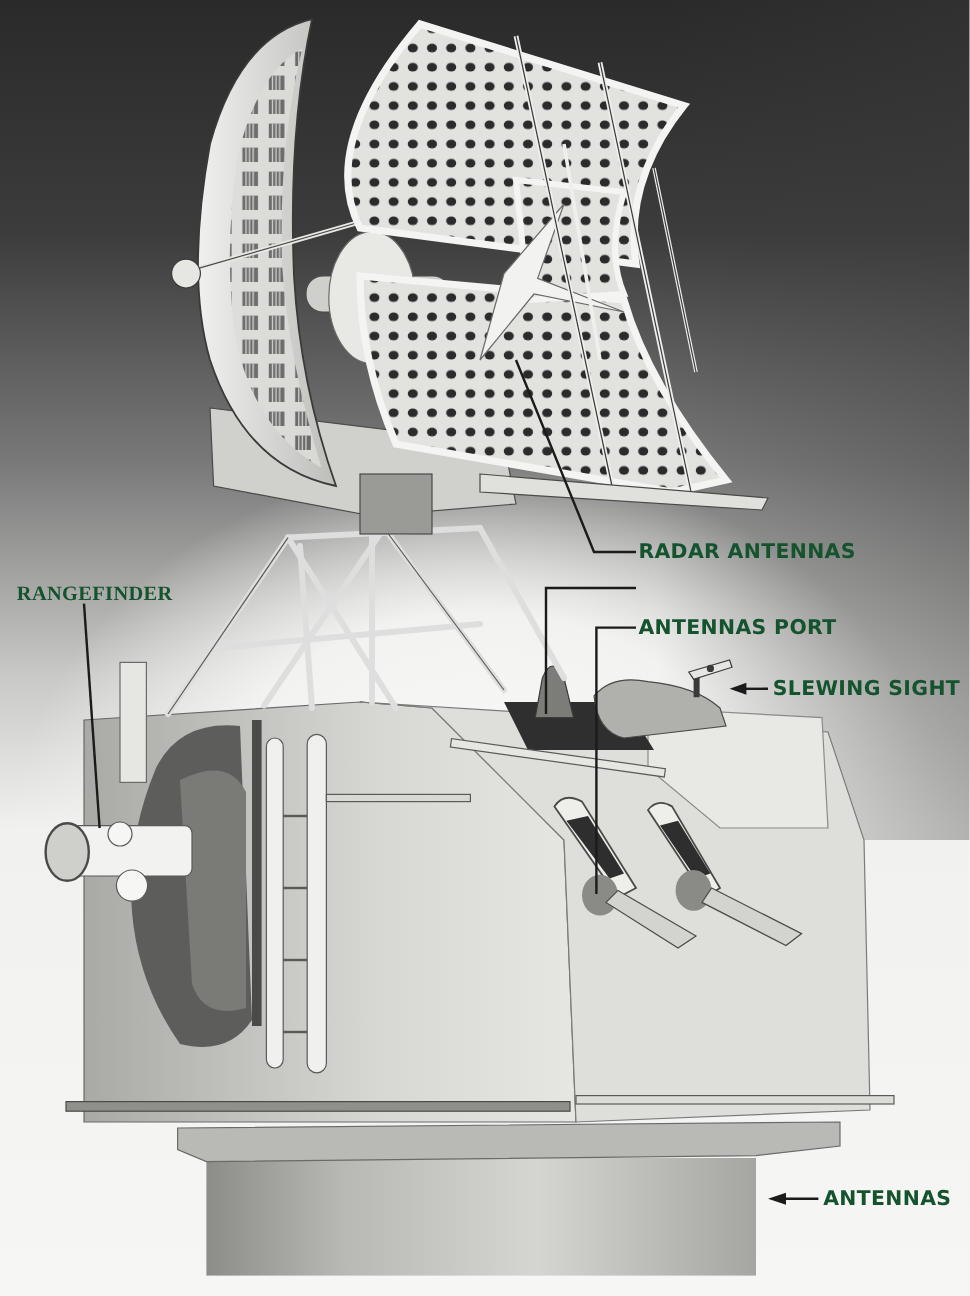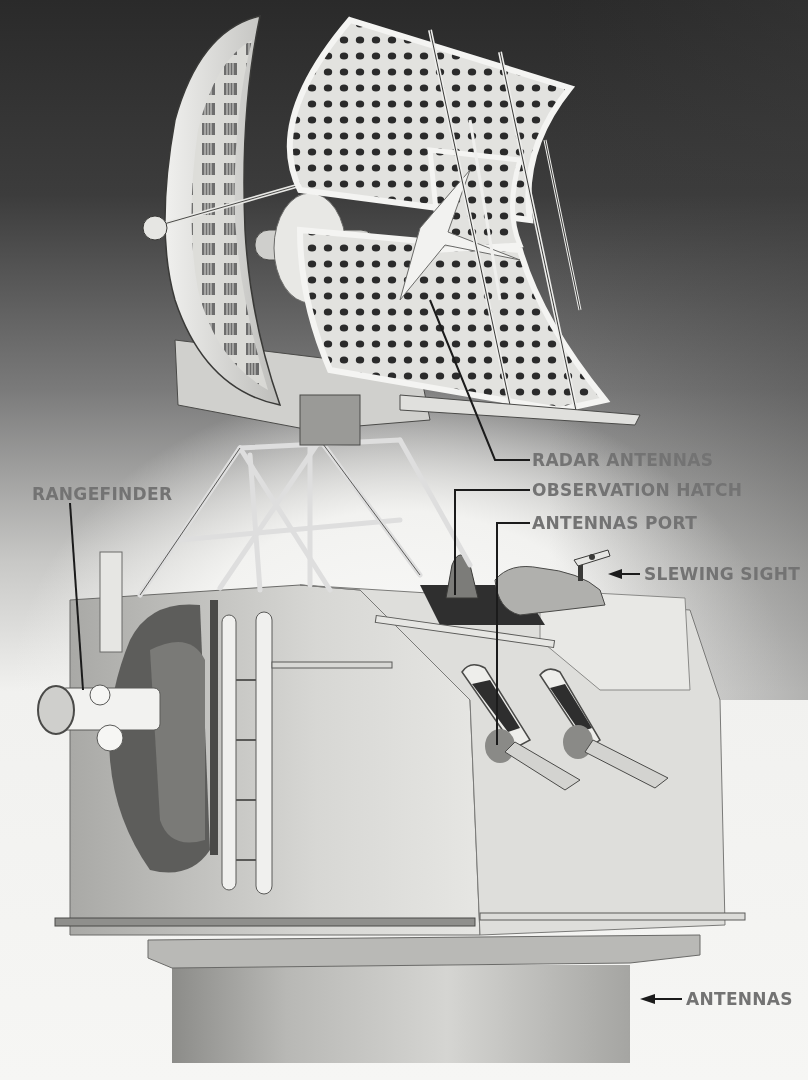--- a/index.html
+++ b/index.html
@@ -15,21 +15,21 @@
       position: absolute; right: 0; top: 0; width: 260px; height: 700px;
       background: linear-gradient(90deg, rgba(255,255,255,0) 0%, rgba(60,60,60,0.35) 100%);
     }
     svg.art { position: absolute; left: 0; top: 0; }
     .label {
       position: absolute;
       font-family: "DejaVu Sans", sans-serif;
       font-weight: bold;
       font-size: 17px;
       letter-spacing: 0.3px;
-      color: #737373;
+      color: #14532d;
       white-space: nowrap;
       line-height: 1;
     }
   </style>
 </head>
 <body>
 
 <div id="stage">
   <div id="bg"></div>
   <div id="bg-right"></div>
@@ -191,18 +191,17 @@
       <line x1="620" y1="574" x2="640" y2="574" stroke="#1b1b1b" stroke-width="2"></line>
       <path d="M608 574 L622 569 L622 579 Z" fill="#1b1b1b"></path>
     </g>
     <g>
       <line x1="655" y1="999" x2="682" y2="999" stroke="#1b1b1b" stroke-width="2"></line>
       <path d="M640 999 L655 994 L655 1004 Z" fill="#1b1b1b"></path>
     </g>
   </svg>
 
   <div class="label" style="left:532px; top:452px;">RADAR ANTENNAS</div>
-  <div class="label" style="left:532px; top:482px;">OBSERVATION HATCH</div>
   <div class="label" style="left:532px; top:515px;">ANTENNAS PORT</div>
   <div class="label" style="left:644px; top:566px;">SLEWING SIGHT</div>
-  <div class="label" style="left:32px; top:486px;">RANGEFINDER</div>
+  <div class="label" style="left:14px; top:486px;font-family:Liberation Serif, serif;">RANGEFINDER</div>
   <div class="label" style="left:686px; top:991px;">ANTENNAS</div>
 </div>
 
 </body></html>

